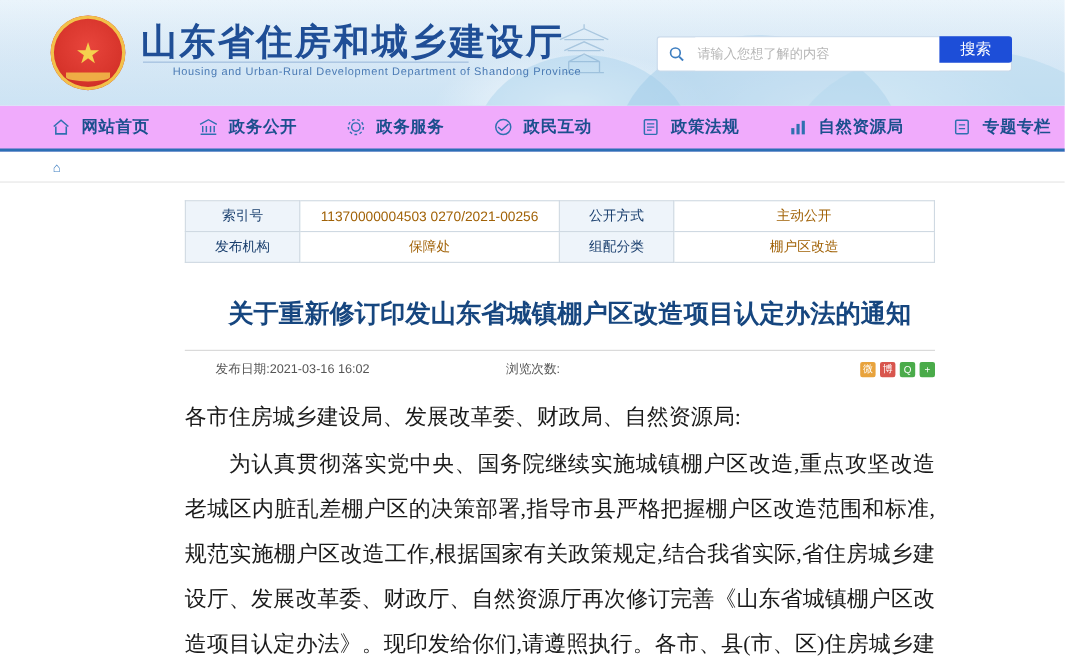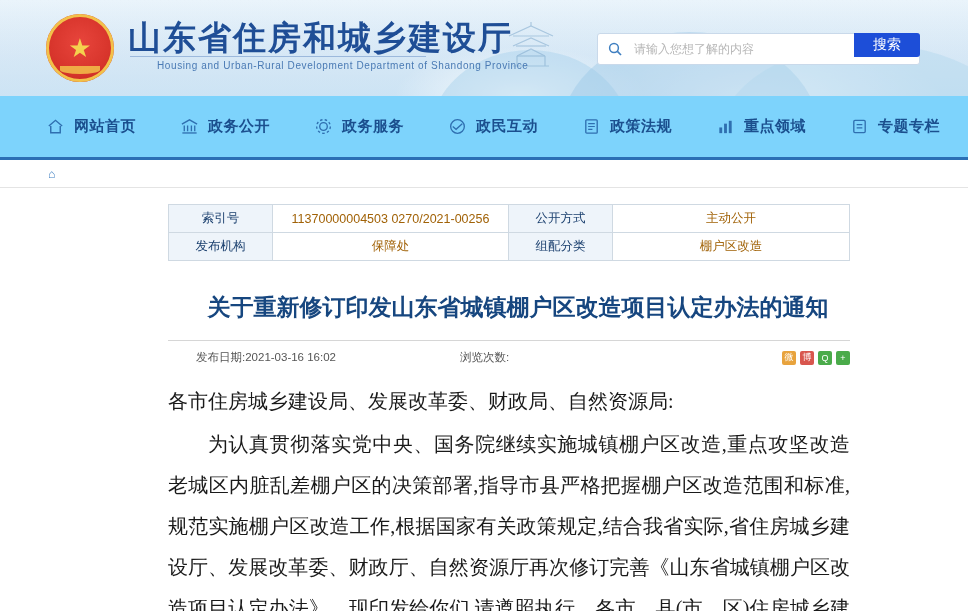--- a/index.html
+++ b/index.html
@@ -149,22 +149,22 @@
     color: #fff;
     border: none;
     font-size: 14px;
     cursor: pointer;
     border-radius: 0 3px 3px 0;
     font-family: "Liberation Sans", sans-serif;
   }
 
   
   .nav {
-    height: 64px;
-    background: #7dd3fc;
+    height: 42px;
+    background: #f0abfc;
     border-bottom: 3px solid #2b6fb5;
     display: flex;
     align-items: center;
     padding-left: 44px;
     box-sizing: border-box;
   }
   .nav-item {
     display: flex;
     align-items: center;
     gap: 8px;
@@ -386,21 +386,21 @@
     <span class="nav-label">政策法规</span>
   </div>
   <div class="nav-item">
     <span class="nav-ico">
       <svg width="19" height="19" viewBox="0 0 20 20">
           <rect x="3.5" y="11" width="3" height="6" fill="#2f6fb0"></rect>
           <rect x="8.5" y="7" width="3" height="10" fill="#2f6fb0"></rect>
           <rect x="13.5" y="4" width="3" height="13" fill="#2f6fb0"></rect>
         </svg>
     </span>
-    <span class="nav-label">重点领域</span>
+    <span class="nav-label">自然资源局</span>
   </div>
   <div class="nav-item">
     <span class="nav-ico">
       <svg width="19" height="19" viewBox="0 0 20 20">
           <rect x="4" y="3.5" width="12" height="13" rx="1.2" fill="none" stroke="#2f6fb0" stroke-width="1.4"></rect>
           <path d="M7 8 H13 M7 11.5 H13" stroke="#2f6fb0" stroke-width="1.2"></path>
         </svg>
     </span>
     <span class="nav-label">专题专栏</span>
   </div>

